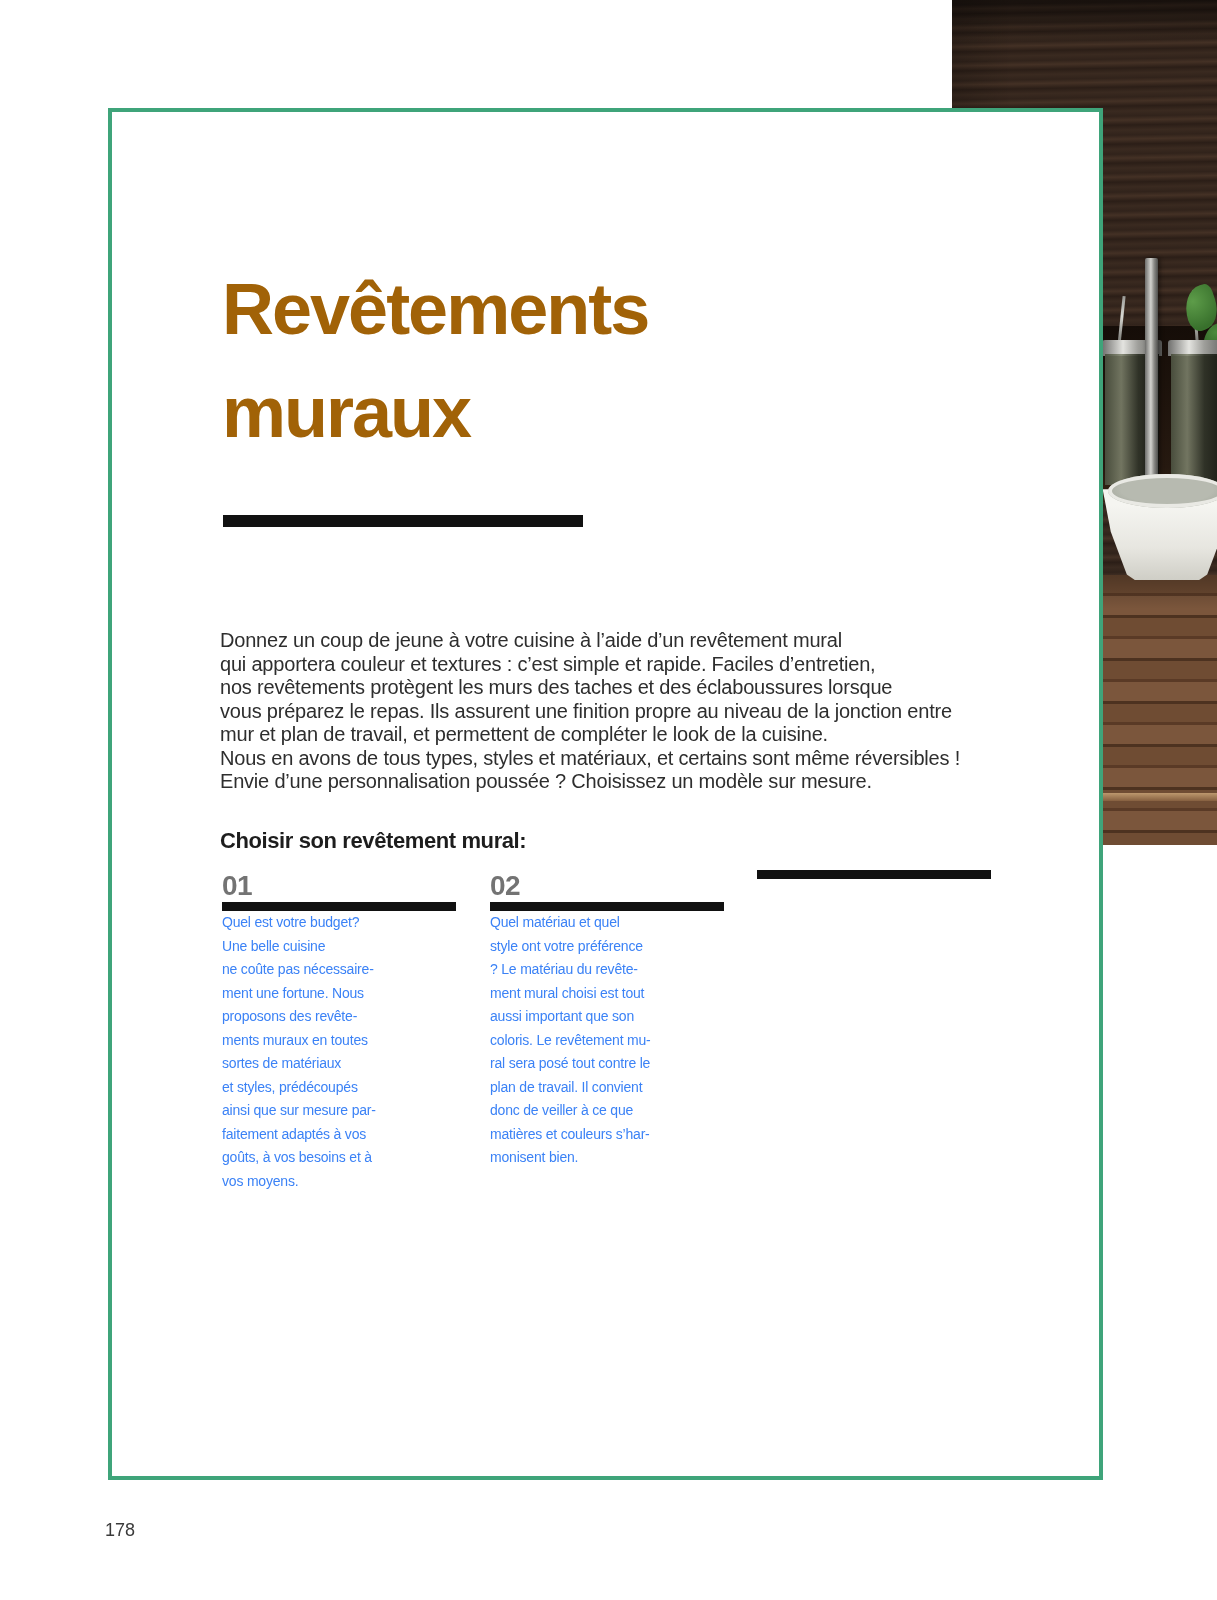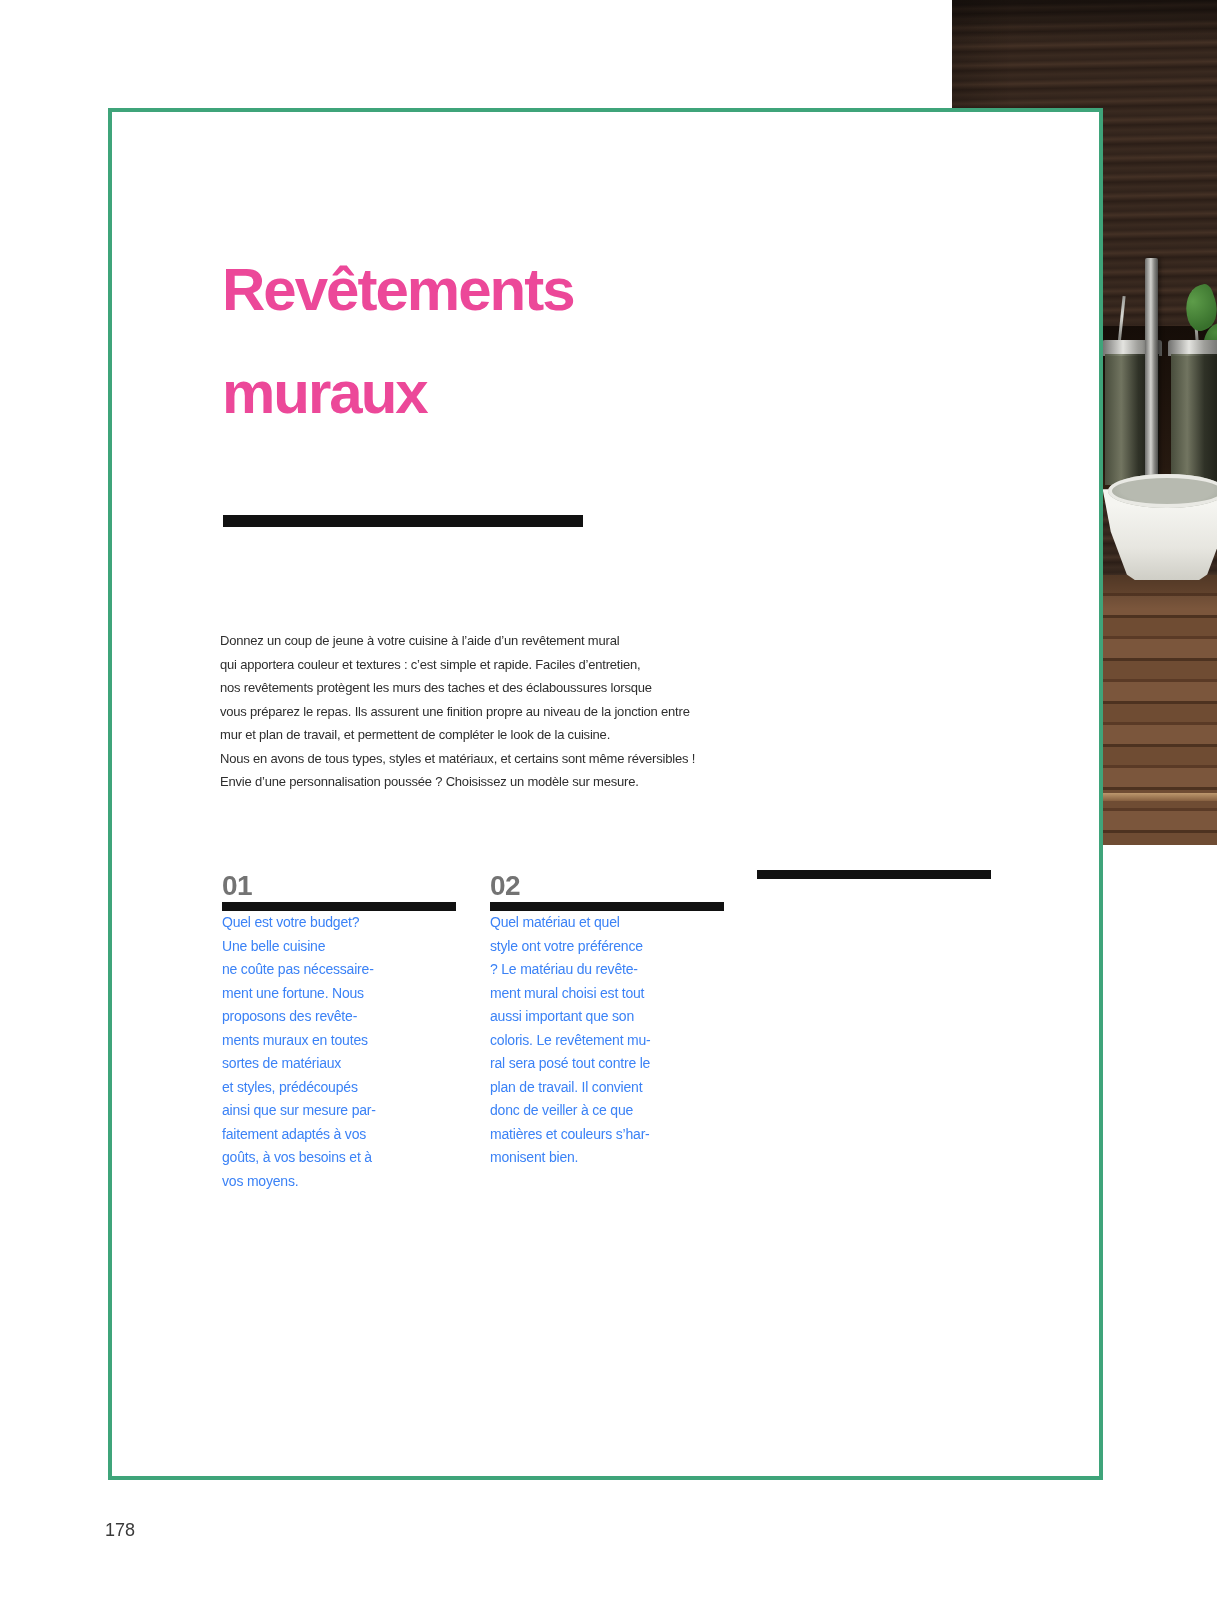--- a/index.html
+++ b/index.html
@@ -80,33 +80,33 @@
   }
 
   
   .page {
     position:absolute; left:108px; top:108px; width:995px; height:1372px;
     background:#ffffff; border:4px solid #3fa47a; z-index:2;
   }
   .page h1, .page h2, .page h3, .page p, .page div { margin:0; padding:0; }
 
   .title {
-    position:absolute; left:110px; top:126px;
-    font-size:60px; line-height:103px; font-weight:700; letter-spacing:-2px;
-    color:#ec4899; white-space:pre-line;
+    position:absolute; left:110px; top:146px;
+    font-size:72px; line-height:103px; font-weight:700; letter-spacing:-2px;
+    color:#a16207; white-space:pre-line;
   }
   .title-rule { position:absolute; left:111px; top:403px; width:360px; height:12px; background:#111; }
 
   .intro-heading {
     position:absolute; left:108px; top:478px;
     font-size:22px; font-weight:700; letter-spacing:-0.4px; color:#1d1d1d;
   }
   .intro-body {
     position:absolute; left:108px; top:517px; width:770px;
-    font-size:13px; line-height:23.5px; letter-spacing:-0.2px; color:#2e2e2e;
+    font-size:20px; line-height:23.5px; letter-spacing:-0.2px; color:#2e2e2e;
     white-space:pre-line;
   }
 
   .steps-heading {
     position:absolute; left:108px; top:716px;
     font-size:22px; font-weight:700; letter-spacing:-0.4px; color:#1d1d1d;
   }
 
   .step { position:absolute; top:758px; width:250px; }
   .step-1 { left:110px; }
@@ -160,20 +160,21 @@
     <div class="title-rule"></div>
 
     <p class="intro-body">Donnez un coup de jeune à votre cuisine à l’aide d’un revêtement mural
 qui apportera couleur et textures : c’est simple et rapide. Faciles d’entretien,
 nos revêtements protègent les murs des taches et des éclaboussures lorsque
 vous préparez le repas. Ils assurent une finition propre au niveau de la jonction entre
 mur et plan de travail, et permettent de compléter le look de la cuisine.
 Nous en avons de tous types, styles et matériaux, et certains sont même réversibles !
 Envie d’une personnalisation poussée ? Choisissez un modèle sur mesure.</p>
 
+    <h3 class="steps-heading">Choisir son revêtement mural:</h3>
 
     <div class="step step-1">
       <div class="step-number">01</div>
       <div class="step-bar"></div>
       <p class="step-text">Quel est votre budget?
 Une belle cuisine
 ne coûte pas nécessaire-
 ment une fortune. Nous
 proposons des revête-
 ments muraux en toutes

